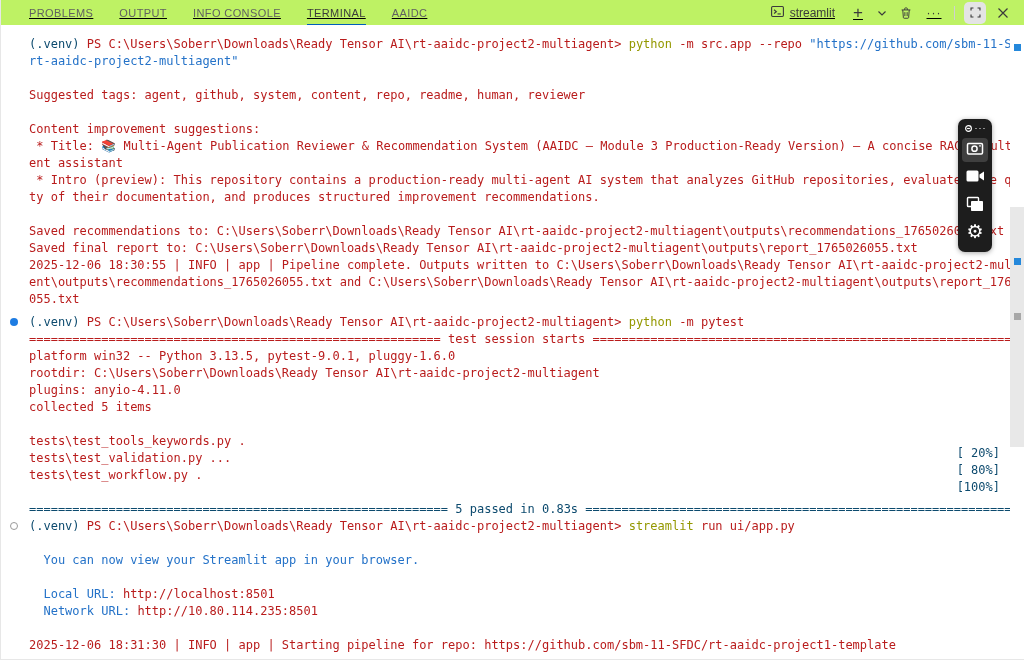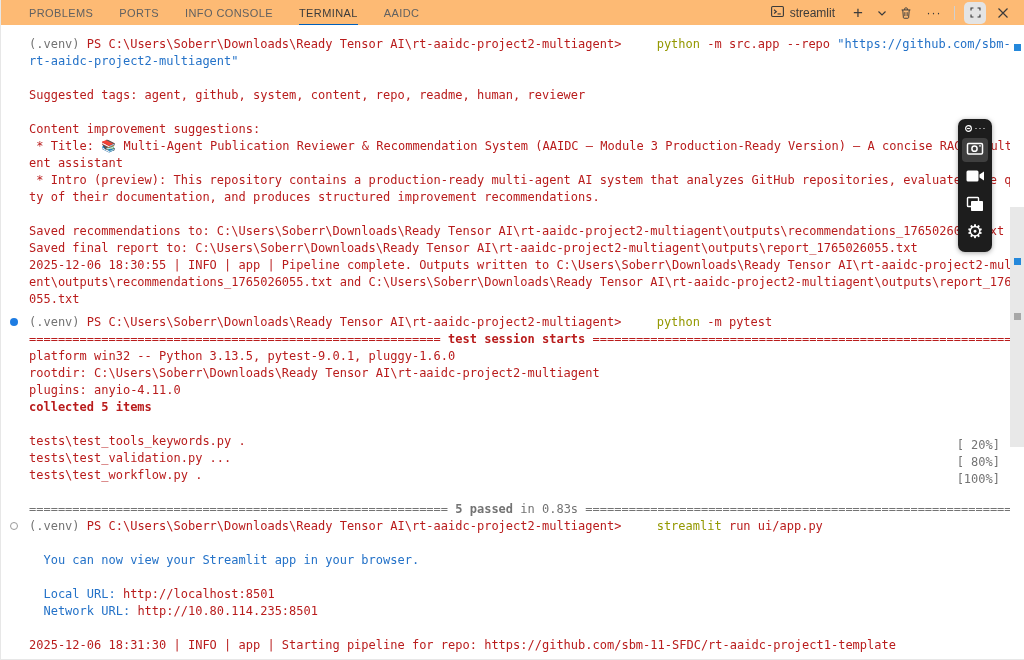--- a/index.html
+++ b/index.html
@@ -5,21 +5,21 @@
   * { box-sizing: border-box; margin: 0; padding: 0; }
   html,body { width:1024px; height:660px; overflow:hidden; background:#fff; }
   body { font-family:"Liberation Sans", sans-serif; position:relative; }
 
   .panel { position:absolute; inset:0; background:#ffffff;
            border-left:1px solid #e7e7e7; border-bottom:1px solid #e7e7e7; }
 
   
   .panel-header { position:absolute; top:0; left:0; right:0; height:25px;
                   display:flex; justify-content:space-between; align-items:center;
-                  padding:0 10px 0 28px; background:#fdba74; }
+                  padding:0 10px 0 28px; background:#bef264;text-decoration:underline; }
   .tabs { display:flex; gap:26px; align-items:center; height:100%; }
   .tab { font-size:11px; letter-spacing:.4px; color:#616161; cursor:pointer;
          height:100%; display:flex; align-items:center; border-bottom:1.5px solid transparent;
          padding-top:2px; }
   .tab.active { color:#3b3b3b; border-bottom-color:#005fb8;text-align:center; }
 
   .actions { display:flex; align-items:center; gap:6px; color:#3b3b3b; }
   .chip { display:flex; align-items:center; gap:5px; font-size:12px; color:#3b3b3b; margin-right:6px; }
   .abtn { width:22px; height:22px; display:flex; align-items:center; justify-content:center;
           border-radius:5px; color:#3b3b3b; font-size:14px; cursor:pointer; }
@@ -29,26 +29,26 @@
   .abtn svg { display:block; }
 
   
   .terminal { position:absolute; top:26px; left:0; right:14px; bottom:0;
               padding:10px 0 0 28px;
               font-family:"DejaVu Sans Mono","Liberation Mono",monospace;
               font-size:12px; line-height:17px; color:#333333;
               white-space:pre; overflow:hidden; }
   .t-line { height:17px; position:relative; }
   .t-line.gap { margin-top:6px; }
-  .t-right { position:absolute; right:10px; top:4px; }
+  .t-right { position:absolute; right:10px; top:12px; }
   .c-d { color:#b91c1c; }
-  .c-g { color:#737373; }
-  .c-y { color:#949800;margin-left:28px; }
+  .c-g { color:#0c4a6e; }
+  .c-y { color:#949800; }
   .c-b { color:#2472c8; }
-  .bold { font-weight:bold; }
+  .bold { font-weight:normal; }
   .marker { position:absolute; left:-19px; top:4px; width:8px; height:8px; border-radius:50%; cursor:pointer; }
   .marker.filled { background:#1e7ce2; }
   .marker.hollow { background:#ffffff; border:1.5px solid #9a9a9a; width:8px; height:8px; }
 
   
   .scrollbar { position:absolute; top:26px; right:0; width:14px; bottom:0; }
   .sb-thumb { position:absolute; top:181px; height:240px; left:0; width:14px; background:#e8e8e8; cursor:pointer; }
   .sb-marker { position:absolute; right:3px; width:7px; height:7px; }
   .sb-marker.m1 { top:18px; background:#2488db; }
   .sb-marker.m2 { top:232px; background:#2488db; }
@@ -68,21 +68,21 @@
              font-family:"DejaVu Sans", sans-serif; }
 </style>
 </head>
 <body>
 
 <div class="panel">
 
   <div class="panel-header">
     <div class="tabs">
       <div class="tab">PROBLEMS</div>
-      <div class="tab">PORTS</div>
+      <div class="tab">OUTPUT</div>
       <div class="tab">INFO CONSOLE</div>
       <div class="tab active">TERMINAL</div>
       <div class="tab">AAIDC</div>
     </div>
 
     <div class="actions">
       <div class="chip">
         <span>
           <svg width="15" height="15" viewBox="0 0 16 16" fill="none" stroke="#3b3b3b" stroke-width="1.2">
             <rect x="1.7" y="2.7" width="12.6" height="10.6" rx="1.2"></rect>

